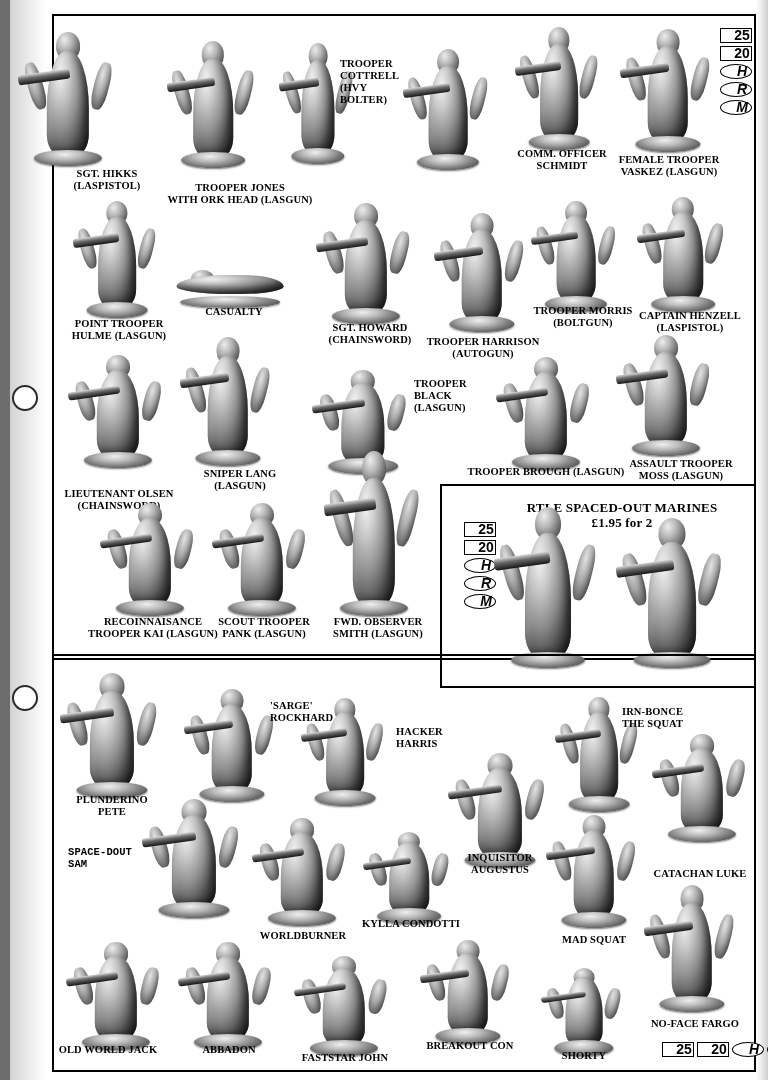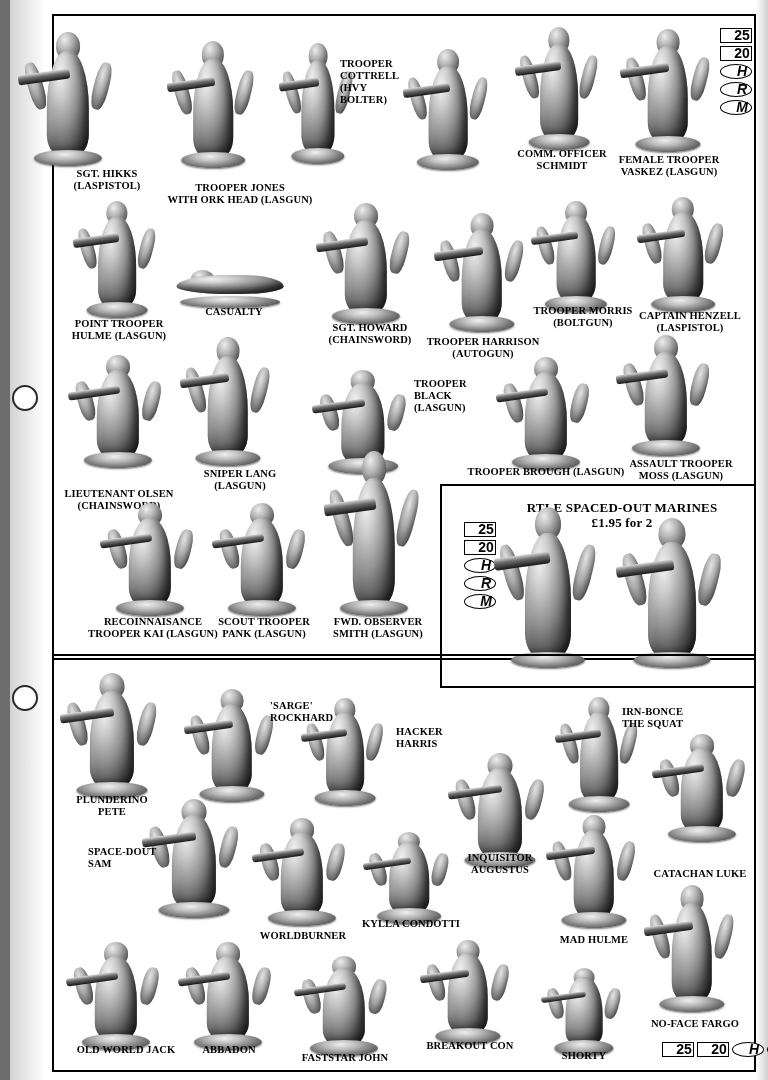--- a/index.html
+++ b/index.html
@@ -485,21 +485,21 @@
 THE SQUAT</div>
 
   <div class="mini" style="left:146px; top:794px; width:96px; height:124px;">
     <div class="head"></div>
       <div class="body"></div>
       <div class="armL"></div>
       <div class="armR"></div>
       <div class="gun"></div>
       <div class="base"></div>
   </div>
-  <div class="cap left" style="left:88px; top:846px; width:80px;">SPACE-DOUT
+  <div class="cap left" style="left:68px; top:846px; width:80px;font-family:Liberation Mono, monospace;">SPACE-DOUT
 SAM</div>
 
   <div class="mini" style="left:452px; top:748px; width:96px; height:120px;">
     <div class="head"></div>
       <div class="body"></div>
       <div class="armL"></div>
       <div class="armR"></div>
       <div class="gun"></div>
       <div class="base"></div>
   </div>
@@ -537,31 +537,31 @@
   <div class="cap" style="left:356px; top:918px; width:110px;">KYLLA CONDOTTI</div>
 
   <div class="mini" style="left:550px; top:810px; width:88px; height:118px;">
     <div class="head"></div>
       <div class="body"></div>
       <div class="armL"></div>
       <div class="armR"></div>
       <div class="gun"></div>
       <div class="base"></div>
   </div>
-  <div class="cap" style="left:538px; top:934px; width:112px;">MAD HULME</div>
+  <div class="cap" style="left:538px; top:934px; width:112px;">MAD SQUAT</div>
 
   <div class="mini" style="left:70px; top:938px; width:92px; height:112px;">
     <div class="head"></div>
       <div class="body"></div>
       <div class="armL"></div>
       <div class="armR"></div>
       <div class="gun"></div>
       <div class="base"></div>
   </div>
-  <div class="cap" style="left:70px; top:1044px; width:112px;">OLD WORLD JACK</div>
+  <div class="cap" style="left:52px; top:1044px; width:112px;">OLD WORLD JACK</div>
 
   <div class="mini" style="left:182px; top:938px; width:92px; height:112px;">
     <div class="head"></div>
       <div class="body"></div>
       <div class="armL"></div>
       <div class="armR"></div>
       <div class="gun"></div>
       <div class="base"></div>
   </div>
   <div class="cap" style="left:180px; top:1044px; width:98px;">ABBADON</div>

